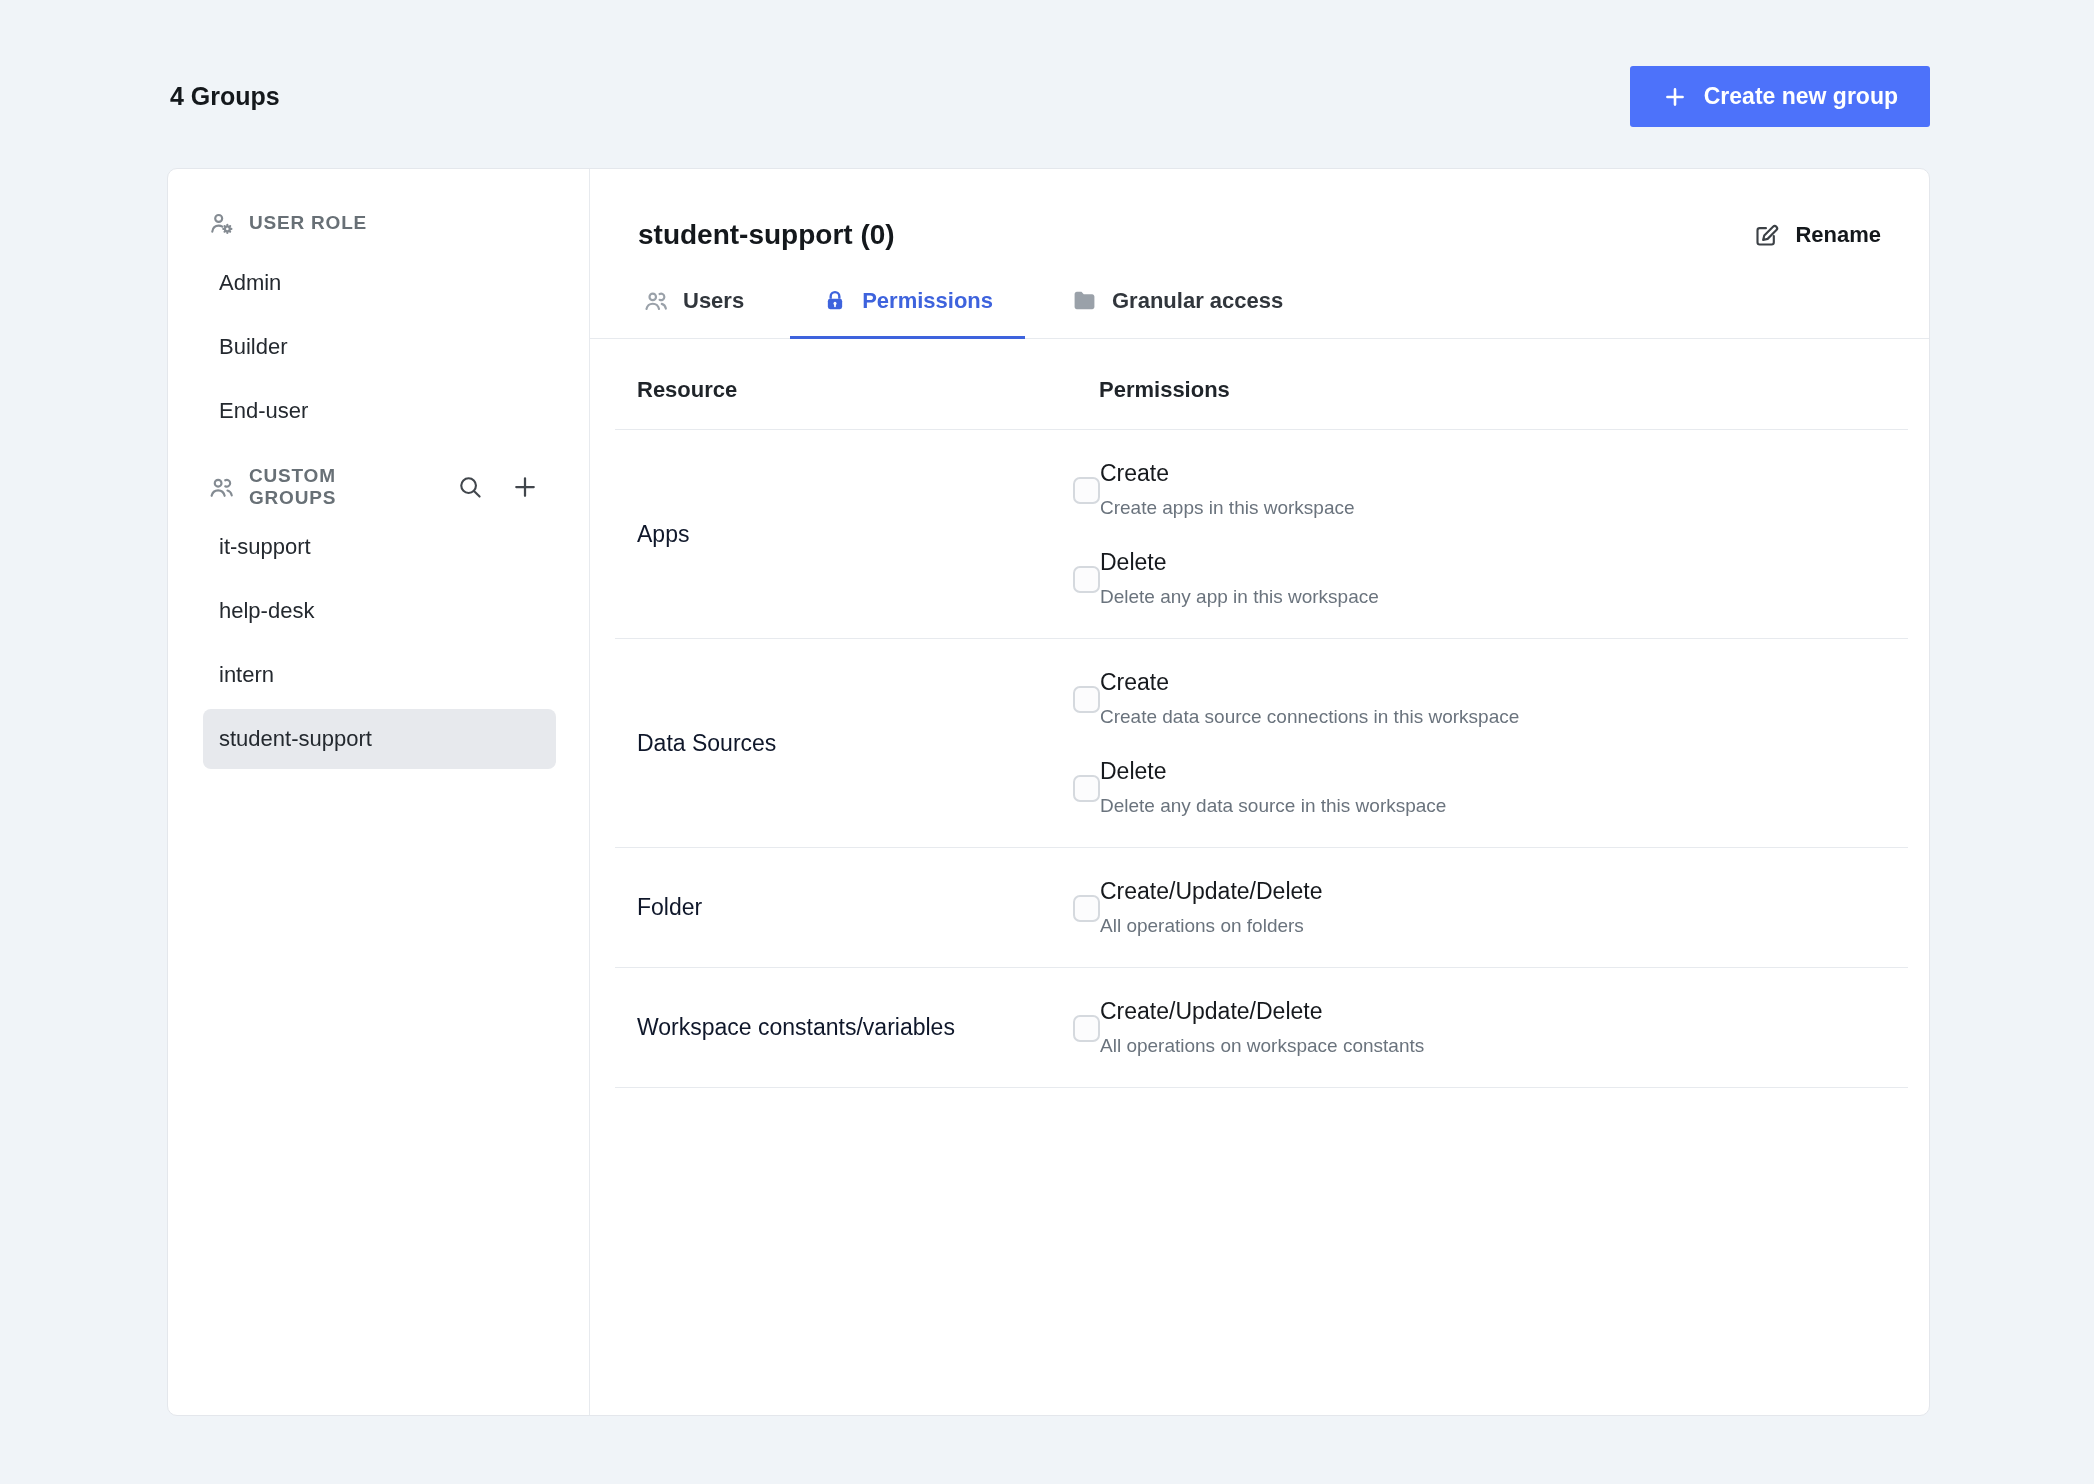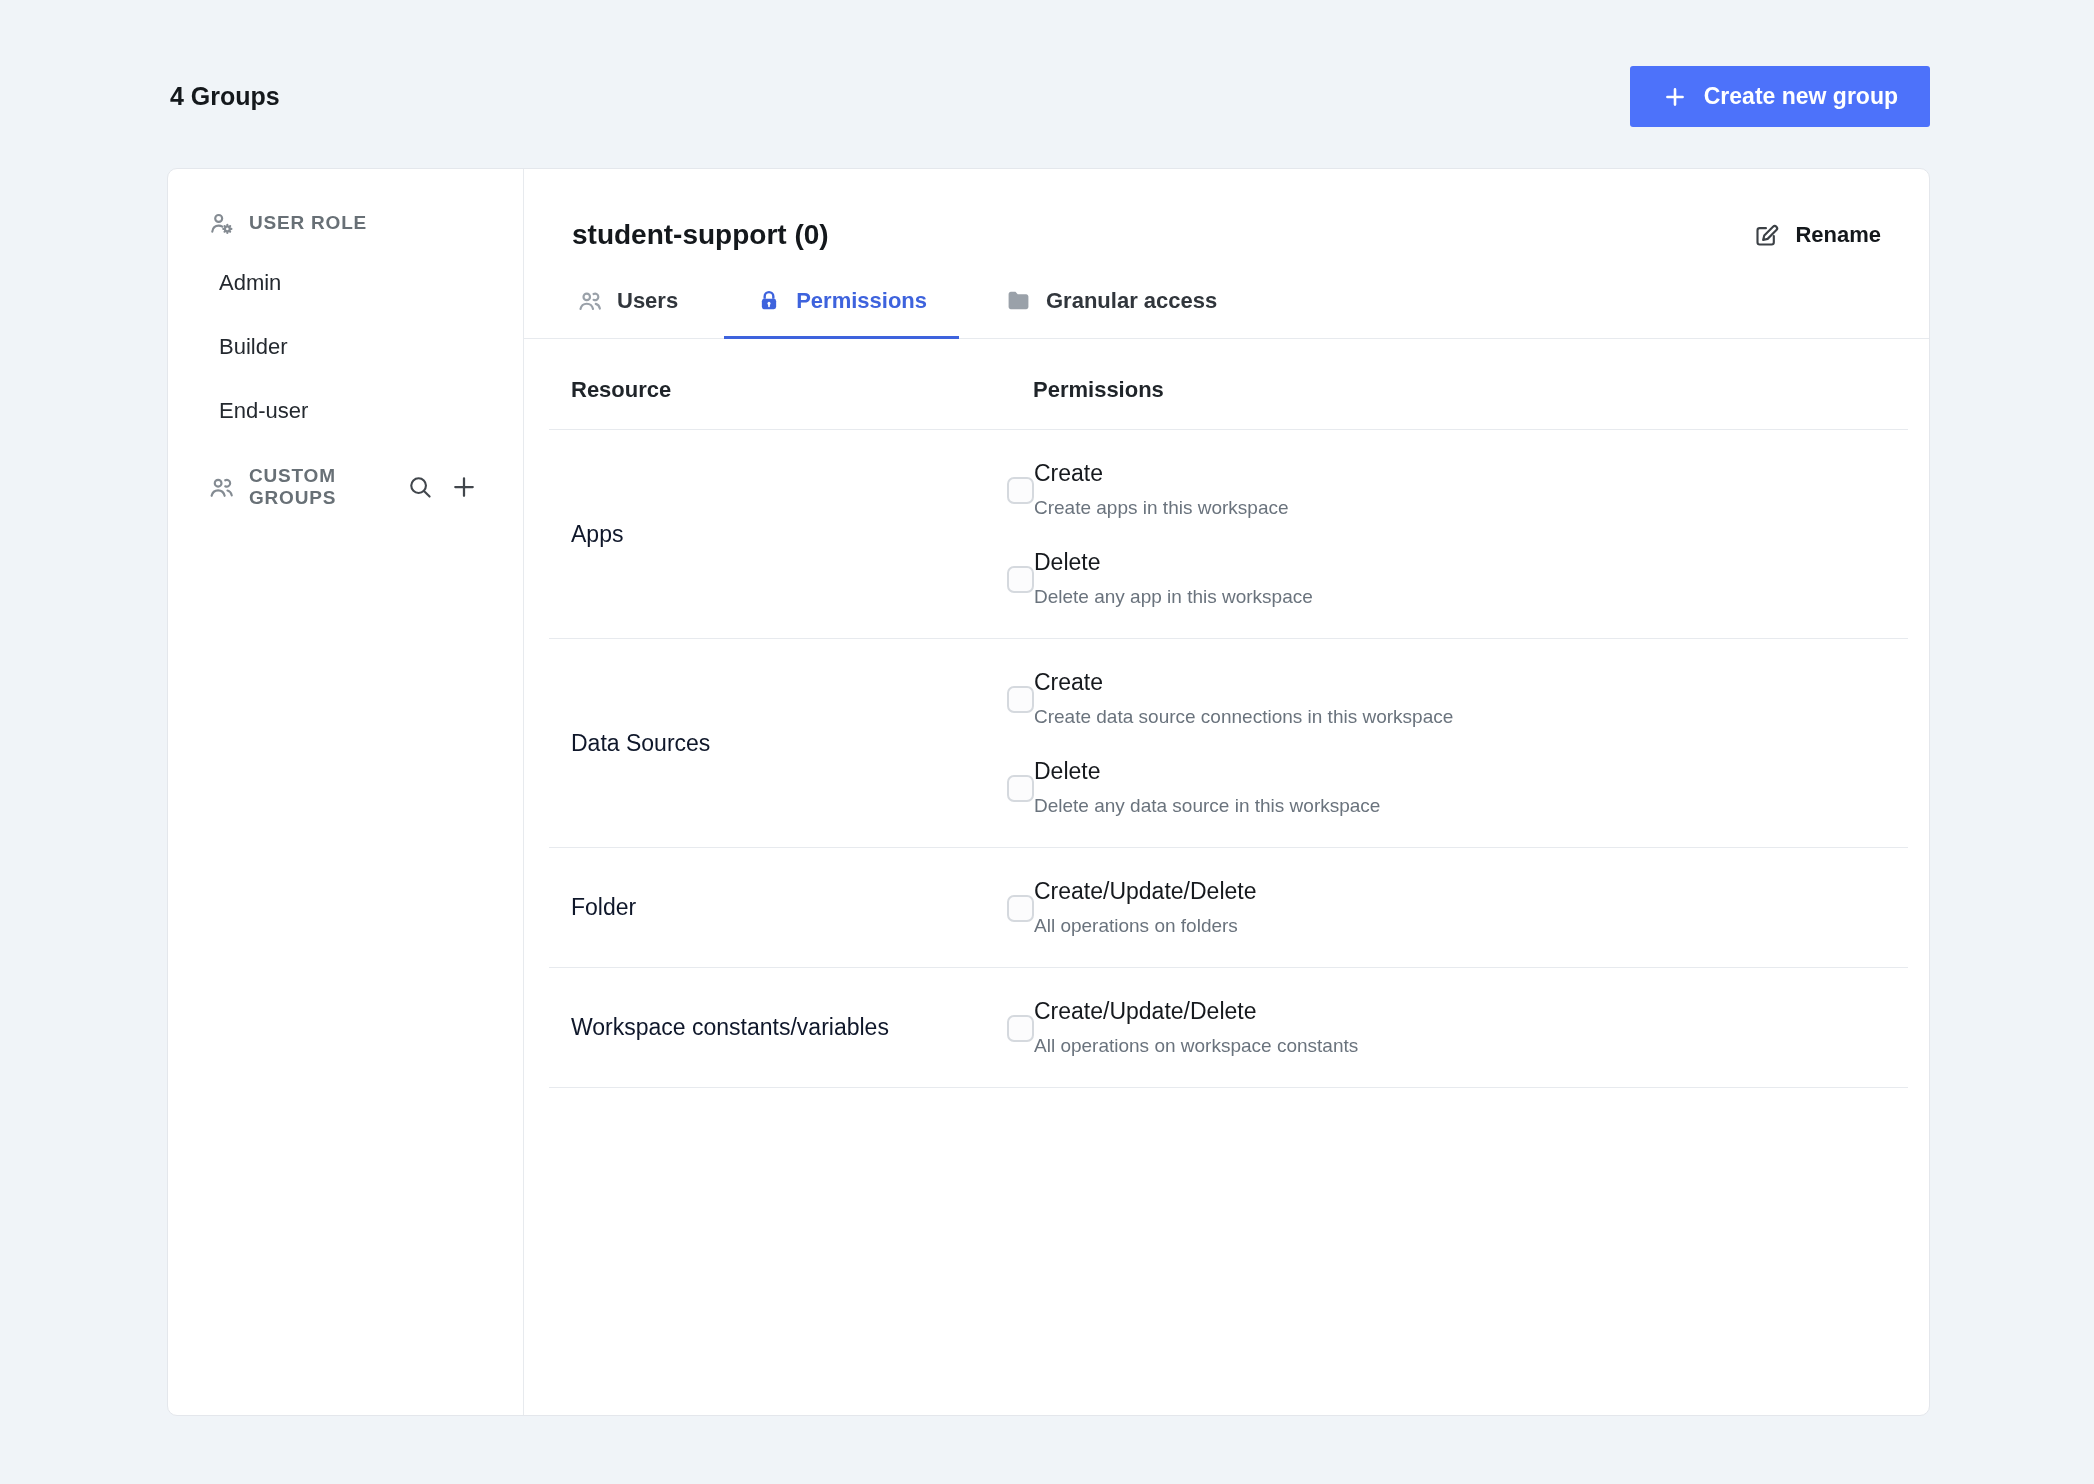--- a/index.html
+++ b/index.html
@@ -34,21 +34,21 @@
     display: flex;
     margin: 41px 164px 0 167px;
     height: 1248px;
     background: #ffffff;
     border: 1px solid #e4e7ec;
     border-radius: 10px;
     overflow: hidden;
   }
 
   
-  .sidebar { width: 356px; border-right: 1px solid #e7eaee; padding-top: 34px; flex-shrink: 0; }
+  .sidebar { width: 422px; border-right: 1px solid #e7eaee; padding-top: 34px; flex-shrink: 0; }
   .side-header {
     display: flex; align-items: center; gap: 14px;
     padding: 0 44px 0 40px; height: 40px;
     color: #687076; font-size: 19px; font-weight: 700; letter-spacing: 0.8px;
   }
   .side-header .spacer { flex: 1; }
   .side-header.custom { margin-top: 26px; }
   .icon-btn {
     background: none; border: none; cursor: pointer;
     display: flex; align-items: center; justify-content: center;
@@ -173,20 +173,26 @@
       </button>
       <button class="icon-btn">
         <span style="display:flex">
           <svg width="30" height="30" viewBox="0 0 24 24" fill="none" stroke="#41464c" stroke-width="1.8" stroke-linecap="round">
               <path d="M12 5v14M5 12h14"></path>
             </svg>
         </span>
       </button>
     </div>
 
+    <div class="side-list">
+      <div class="side-item">it-support</div>
+      <div class="side-item">help-desk</div>
+      <div class="side-item">intern</div>
+      <div class="side-item selected">student-support</div>
+    </div>
 
   </aside>
 
   <main class="content">
 
     <div class="content-top">
       <h2 class="group-title">student-support (0)</h2>
       <button class="rename-btn">
         <span style="display:flex">
           <svg width="27" height="27" viewBox="0 0 24 24" fill="none" stroke="#3c4146" stroke-width="1.9" stroke-linecap="round" stroke-linejoin="round">

